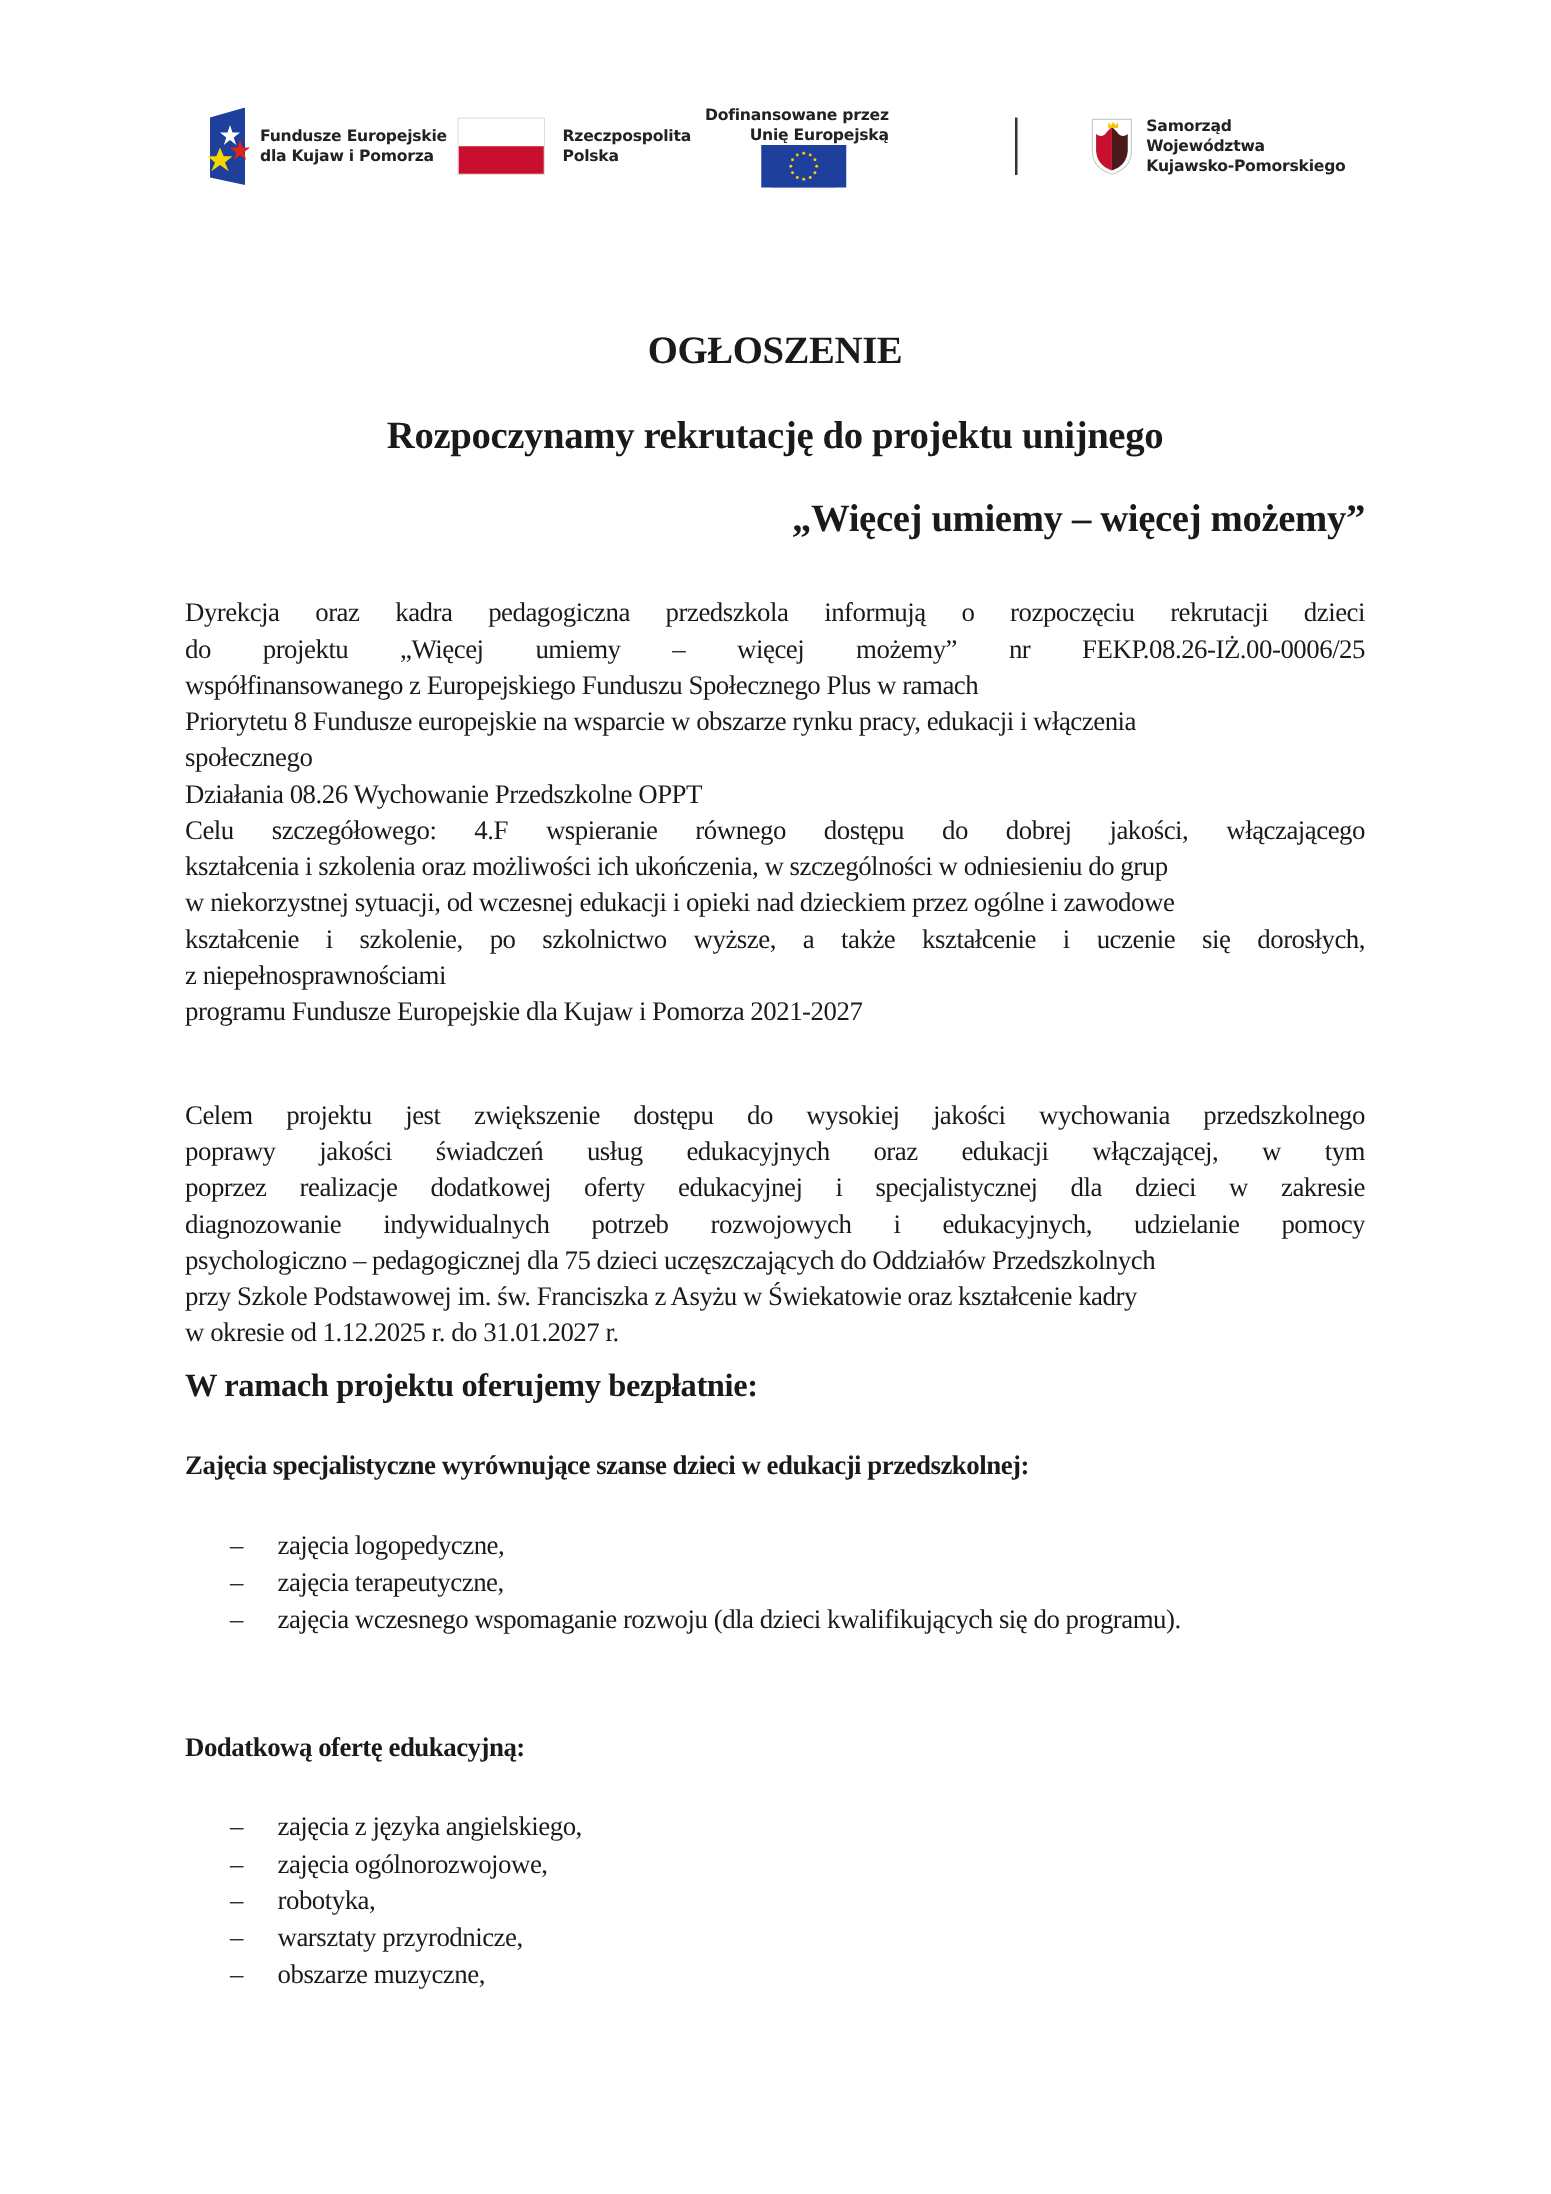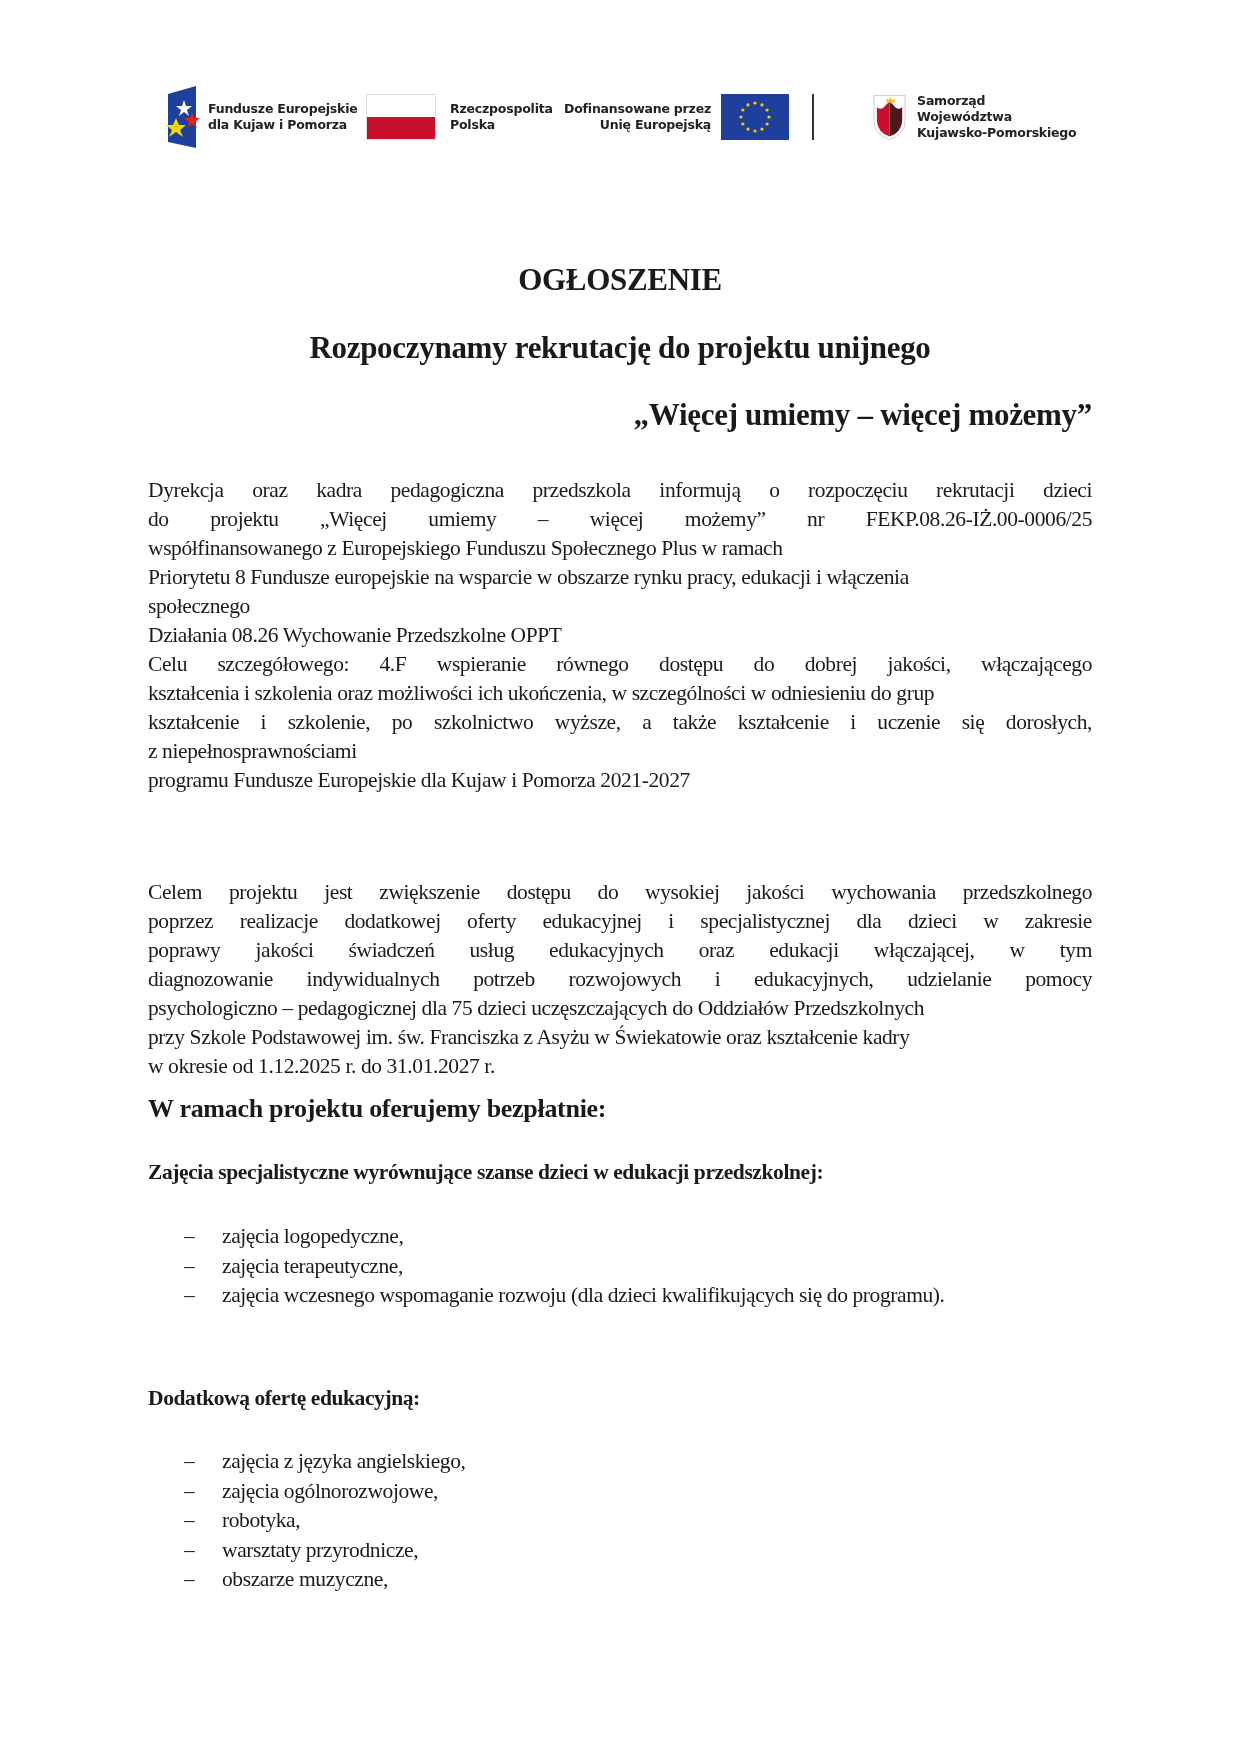--- a/index.html
+++ b/index.html
@@ -9,21 +9,21 @@
   
   .logos { position: absolute; left: 160px; top: 84px; width: 920px; height: 66px; }
   .logo { position: absolute; top: 0; height: 66px; display: flex; align-items: center; }
   .logo-text { font-family: "DejaVu Sans", sans-serif; font-size: 12.5px; line-height: 16px; color: #222; font-weight: bold; letter-spacing: -0.2px; }
   .logo-fe { left: 2px; }
   .logo-fe svg { width: 38px; height: 62px; margin-right: 8px; }
   .logo-rp { left: 206px; }
   .flag-pl { width: 70px; height: 46px; margin-right: 14px; border: 1px solid #ddd; box-sizing: border-box; display: flex; flex-direction: column; }
   .flag-pl .w { flex: 1; background: #ffffff; }
   .flag-pl .r { flex: 1; background: #c8102e; }
-  .logo-ue { left: 404px; }
+  .logo-ue { left: 404px; flex-direction: column; }
   .logo-ue .logo-text { text-align: right; margin-right: 10px; }
   .flag-eu { width: 68px; height: 46px; background: #1e3f9c; position: relative; }
   .logo-sep { position: absolute; left: 652px; top: 10px; width: 2px; height: 46px; background: #333; }
   .logo-kp { left: 712px; }
   .logo-kp svg { width: 36px; height: 48px; margin-right: 10px; }
 
   
   .doc { position: absolute; left: 148px; top: 0; width: 944px; font-family: "Liberation Serif", serif; color: #1a1a1a; }
   .title { position: absolute; left: 0; width: 944px; text-align: center; font-weight: bold; font-size: 31px; letter-spacing: -0.3px; }
   .t1 { top: 262px; }
@@ -124,28 +124,29 @@
 
     <div class="para p1" id="intro">
         <span class="ln just">Dyrekcja oraz kadra pedagogiczna przedszkola informują o rozpoczęciu rekrutacji dzieci</span>
         <span class="ln just">do projektu „Więcej umiemy – więcej możemy” nr FEKP.08.26-IŻ.00-0006/25</span>
         <span class="ln">współfinansowanego z Europejskiego Funduszu Społecznego Plus w ramach</span>
         <span class="ln">Priorytetu 8 Fundusze europejskie na wsparcie w obszarze rynku pracy, edukacji i włączenia</span>
         <span class="ln">społecznego</span>
         <span class="ln">Działania 08.26 Wychowanie Przedszkolne OPPT</span>
         <span class="ln just">Celu szczegółowego: 4.F wspieranie równego dostępu do dobrej jakości, włączającego</span>
         <span class="ln">kształcenia i szkolenia oraz możliwości ich ukończenia, w szczególności w odniesieniu do grup</span>
+        <span class="ln">w niekorzystnej sytuacji, od wczesnej edukacji i opieki nad dzieckiem przez ogólne i zawodowe</span>
         <span class="ln just">kształcenie i szkolenie, po szkolnictwo wyższe, a także kształcenie i uczenie się dorosłych,</span>
         <span class="ln">z niepełnosprawnościami</span>
         <span class="ln">programu Fundusze Europejskie dla Kujaw i Pomorza 2021-2027</span>
       </div>
     <div class="para p2" id="goal">
         <span class="ln just">Celem projektu jest zwiększenie dostępu do wysokiej jakości wychowania przedszkolnego</span>
+        <span class="ln just">poprawy jakości świadczeń usług edukacyjnych oraz edukacji włączającej, w tym</span>
         <span class="ln just">poprzez realizacje dodatkowej oferty edukacyjnej i specjalistycznej dla dzieci w zakresie</span>
-        <span class="ln just">poprawy jakości świadczeń usług edukacyjnych oraz edukacji włączającej, w tym</span>
         <span class="ln just">diagnozowanie indywidualnych potrzeb rozwojowych i edukacyjnych, udzielanie pomocy</span>
         <span class="ln">psychologiczno – pedagogicznej dla 75 dzieci uczęszczających do Oddziałów Przedszkolnych</span>
         <span class="ln">przy Szkole Podstawowej im. św. Franciszka z Asyżu w Świekatowie oraz kształcenie kadry</span>
         <span class="ln">w okresie od 1.12.2025 r. do 31.01.2027 r.</span>
       </div>
 
     <div class="h-big">W ramach projektu oferujemy bezpłatnie:</div>
 
     <div class="h-sub hs1">Zajęcia specjalistyczne wyrównujące szanse dzieci w edukacji przedszkolnej:</div>
     <ul class="list l1" id="list1">

